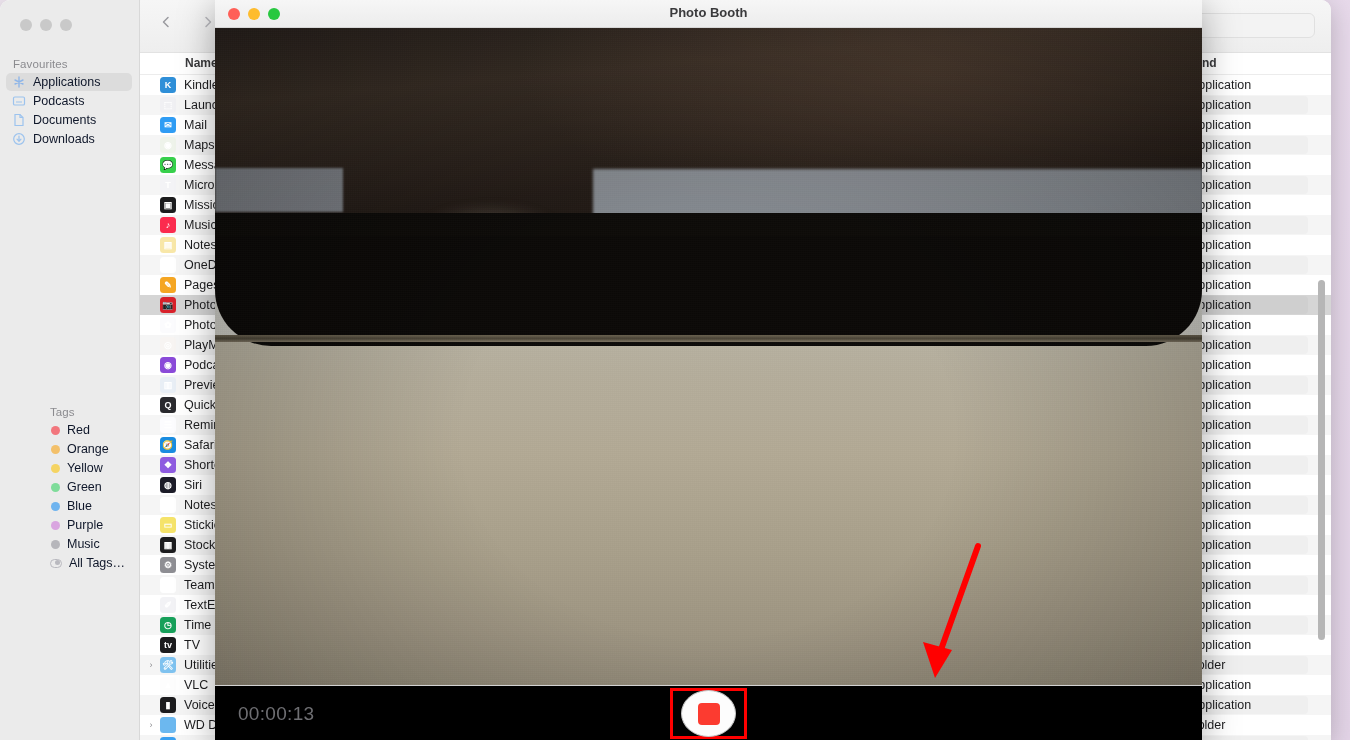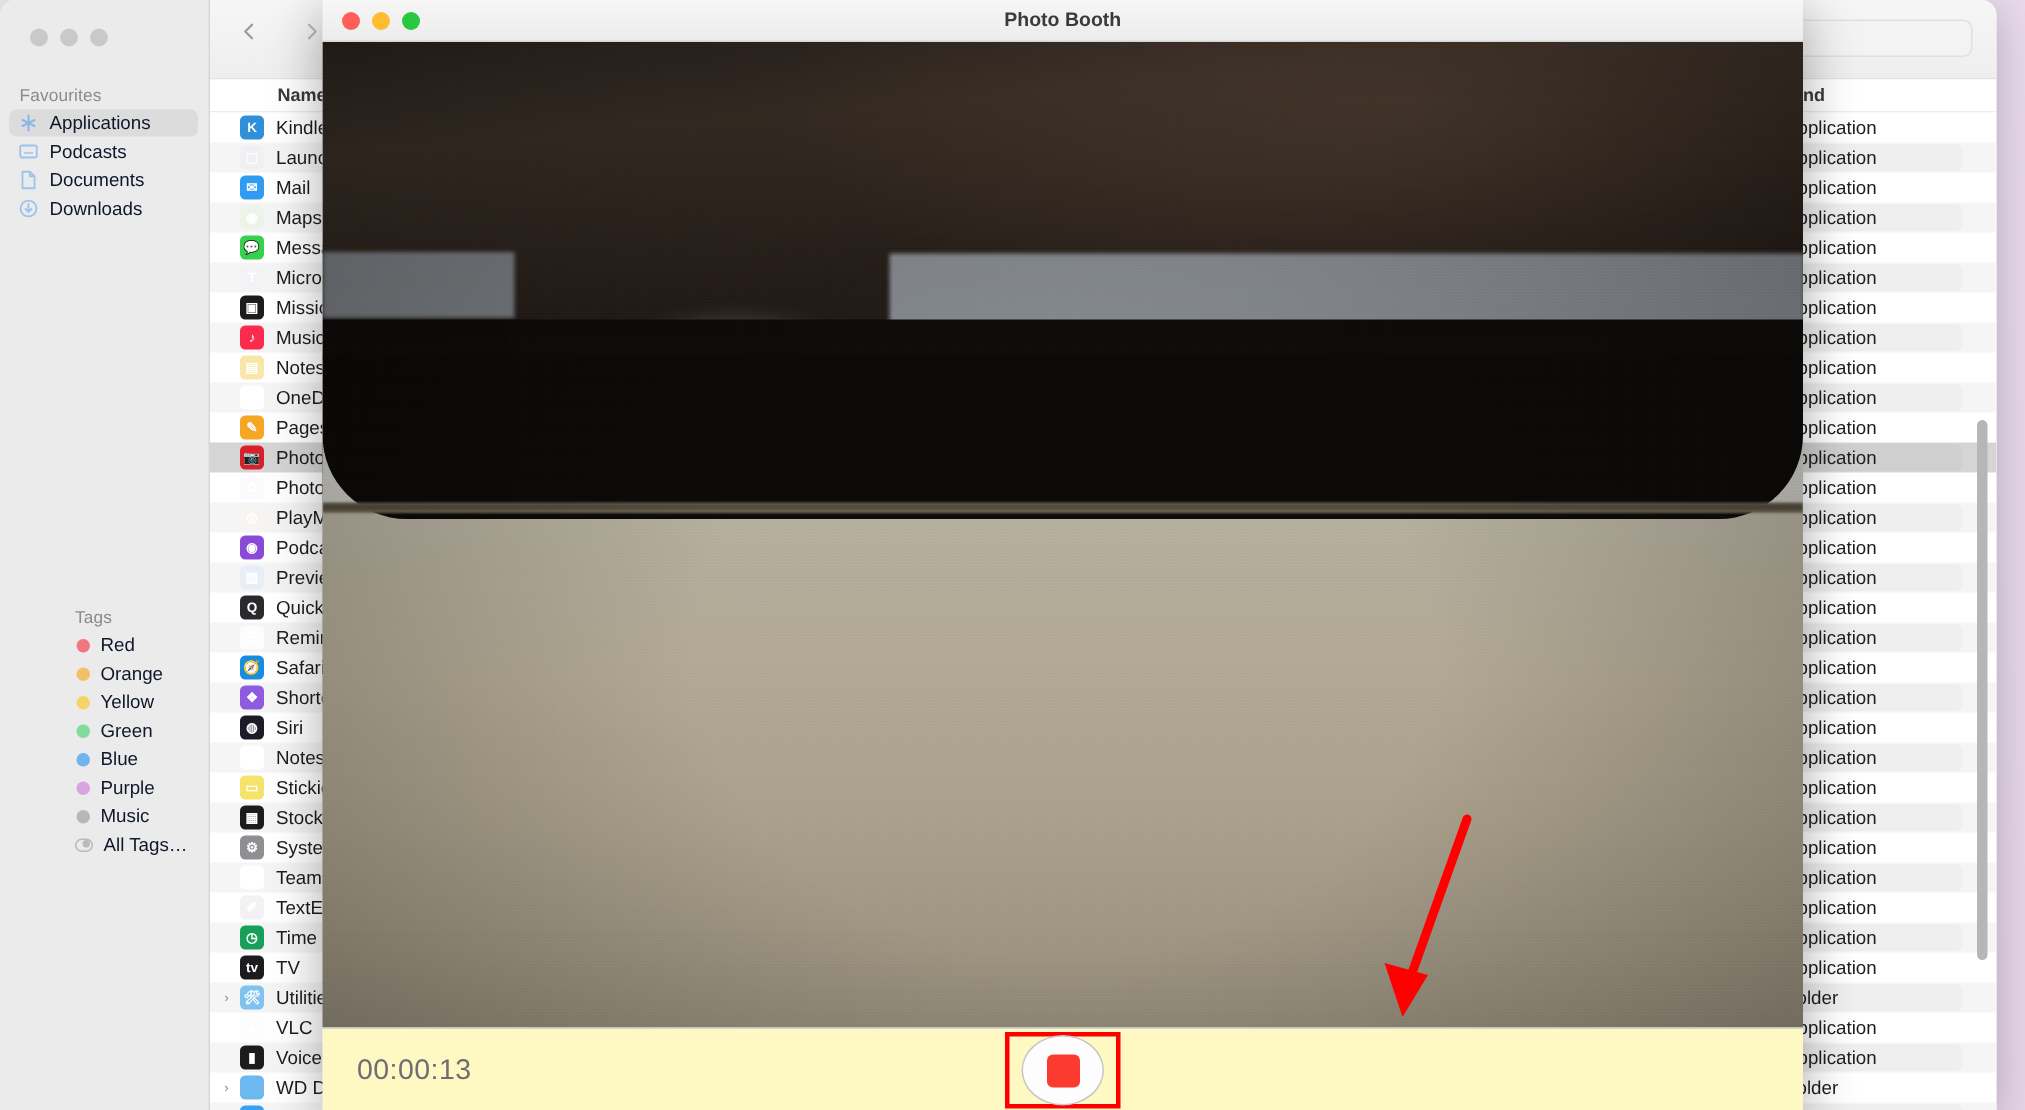--- a/index.html
+++ b/index.html
@@ -197,21 +197,21 @@
     position:absolute; inset:0; opacity:.13; pointer-events:none;
     background-image:
       repeating-linear-gradient(0deg, rgba(255,255,255,.07) 0 1px, rgba(0,0,0,.07) 1px 2px),
       repeating-linear-gradient(90deg, rgba(255,255,255,.05) 0 1px, rgba(0,0,0,.05) 1px 2px);
   }
 
   .arrow-svg { position:absolute; left:690px; top:538px; width:110px; height:145px; z-index:9; }
 
   .pb-bottom {
     position:absolute; left:0; top:685px; width:987px; height:55px;
-    background:#fef9c3; border-top:1px solid #d2d2d2;
+    background:#000000; border-top:1px solid #d2d2d2;
   }
   .pb-timer {
     position:absolute; left:23px; top:17px;
     font-size:19px; color:#6e6e72; letter-spacing:.3px;
   }
   .rec-highlight {
     position:absolute; left:455px; top:2px; width:77px; height:51px;
     border:3px solid #ff0000; background:transparent;
   }
   .rec-btn {

